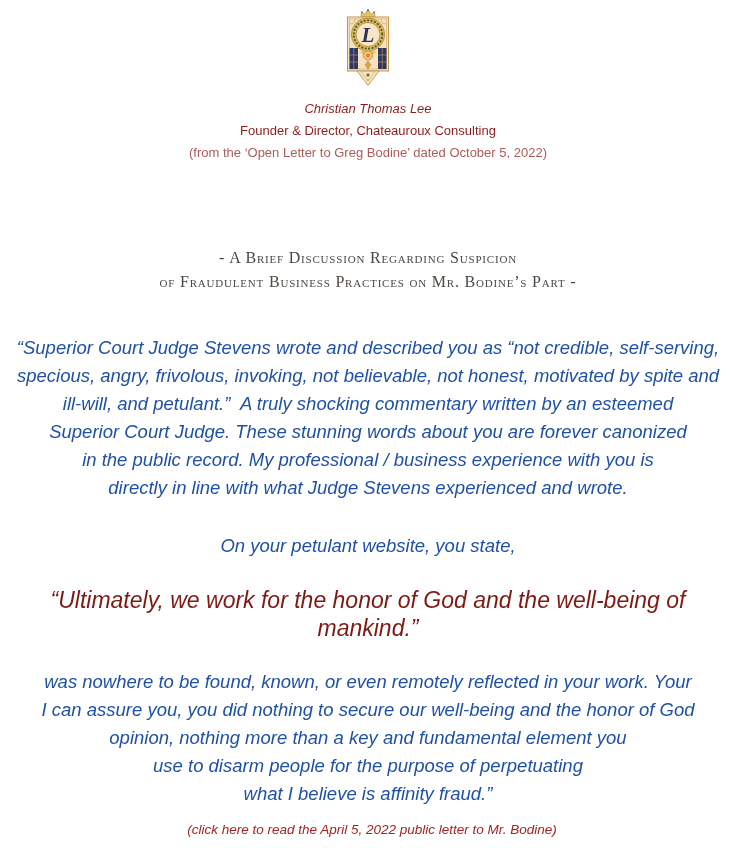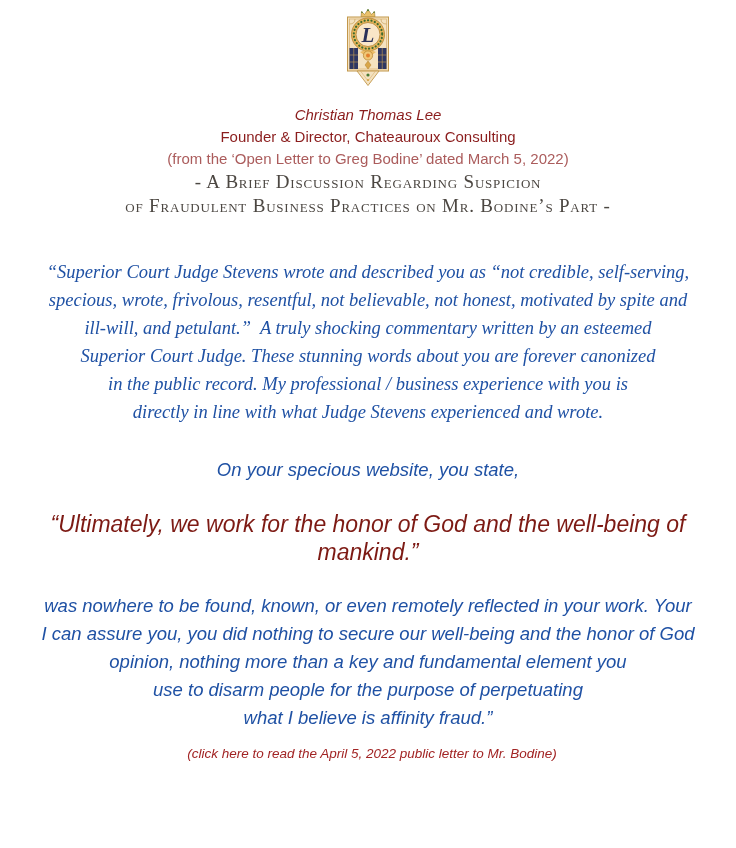--- a/index.html
+++ b/index.html
@@ -19,49 +19,50 @@
   .logo-wrap {
     padding-top: 8px;
     line-height: 0;
   }
   .crest {
     width: 56px;
     height: 78px;
     display: inline-block;
   }
   .attribution {
-    margin-top: 18px;
-    font-size: 15px;
+    margin-top: 12px;
+    font-size: 13px;
     line-height: 22px;
   }
   .author-name {
     font-style: italic;
     color: var(--attribution-dark-red);
   }
   .author-role {
     color: var(--attribution-dark-red);
   }
   .letter-source {
     color: var(--attribution-light-red);
   }
   .title {
+    margin-top: 82px;
     font-family: "Liberation Serif", serif;
     font-variant: small-caps;
-    font-size: 19px;
+    font-size: 16px;
     line-height: 24px;
     letter-spacing: 0.8px;
     color: var(--title-gray);
   }
   .para {
     font-style: italic;
     color: var(--body-blue);
     font-size: 18.5px;
     line-height: 28px;
   }
-  .para-1 { margin-top: 40px; font-family: Liberation Serif, serif; }
+  .para-1 { margin-top: 40px; }
   .website-line { margin-top: 30px; }
   .quote-red {
     margin-top: 26px;
     font-style: italic;
     font-size: 23px;
     line-height: 28px;
     color: var(--quote-red);
   }
   .para-2 { margin-top: 26px; }
   .footer-link-wrap {
@@ -112,38 +113,38 @@
       <path d="M17 63 L39 63 L28 77.5 Z" fill="#f4e2c0" stroke="#c2974b" stroke-width="0.9"></path>
       <path d="M20.5 63 L35.5 63 L28 73 Z" fill="none" stroke="#d9b271" stroke-width="0.6"></path>
       <circle cx="28" cy="67" r="1.6" fill="#4a7a33"></circle>
       <circle cx="28" cy="72" r="1.1" fill="#d9a648"></circle>
     </svg>
   </div>
 
   <div class="attribution">
     <div class="author-name">Christian Thomas Lee</div>
     <div class="author-role">Founder &amp; Director, Chateauroux Consulting</div>
-    <div class="letter-source">(from the ‘Open Letter to Greg Bodine’ dated March 5, 2022)</div>
+    <div class="letter-source">(from the ‘Open Letter to Greg Bodine’ dated October 5, 2022)</div>
   </div>
 
   <div class="title">
       <div>- A Brief Discussion Regarding Suspicion</div>
       <div>of Fraudulent Business Practices on Mr. Bodine’s Part -</div>
     </div>
 
   <div class="para para-1">
       <div>“Superior Court Judge Stevens wrote and described you as “not credible, self-serving,</div>
-      <div>specious, wrote, frivolous, resentful, not believable, not honest, motivated by spite and</div>
+      <div>specious, angry, frivolous, invoking, not believable, not honest, motivated by spite and</div>
       <div>ill-will, and petulant.”&nbsp; A truly shocking commentary written by an esteemed</div>
       <div>Superior Court Judge. These stunning words about you are forever canonized</div>
       <div>in the public record. My professional / business experience with you is</div>
       <div>directly in line with what Judge Stevens experienced and wrote.</div>
     </div>
 
-  <div class="para website-line">On your specious website, you state,</div>
+  <div class="para website-line">On your petulant website, you state,</div>
 
   <div class="quote-red">“Ultimately, we work for the honor of God and the well-being of mankind.”</div>
 
   <div class="para para-2">
       <div>was nowhere to be found, known, or even remotely reflected in your work. Your</div>
       <div>I can assure you, you did nothing to secure our well-being and the honor of God</div>
       <div>opinion, nothing more than a key and fundamental element you</div>
       <div>use to disarm people for the purpose of perpetuating</div>
       <div>what I believe is affinity fraud.”</div>
     </div>

